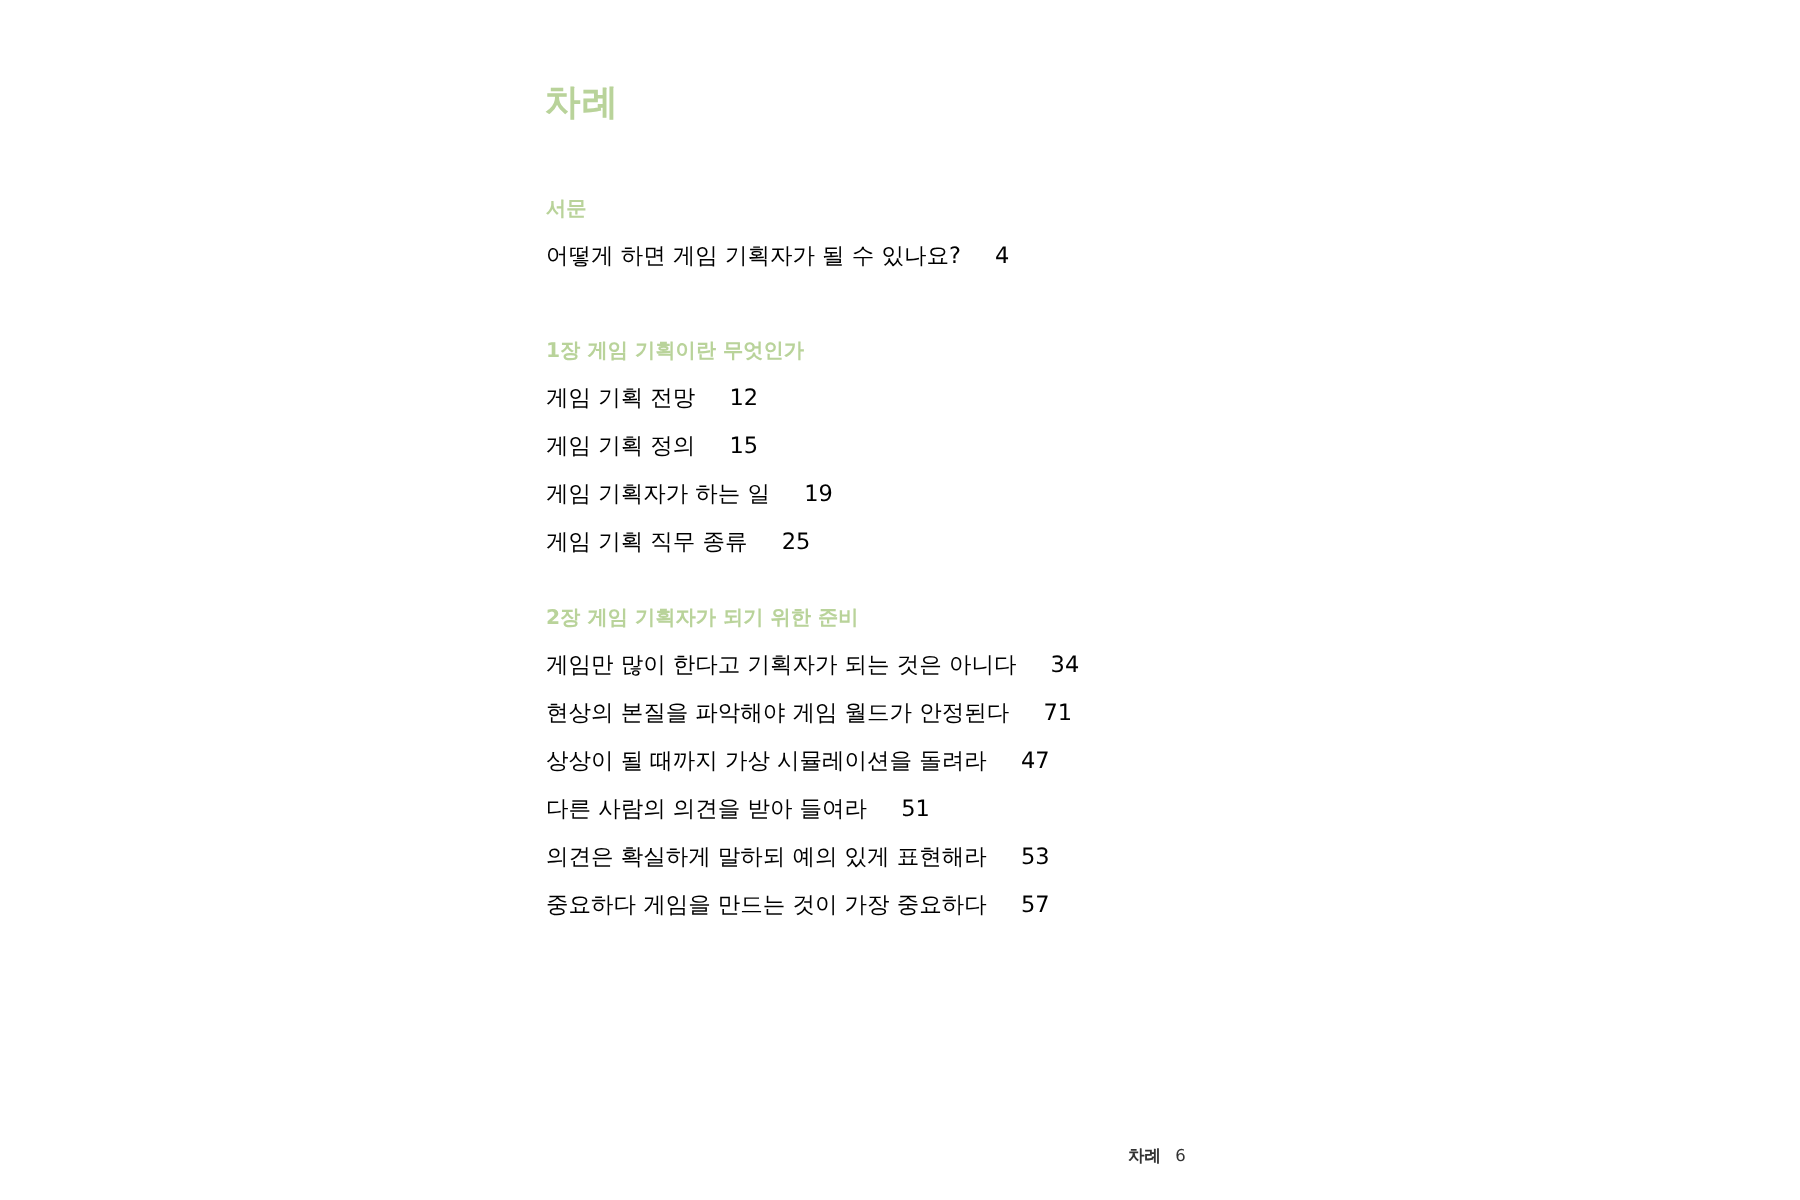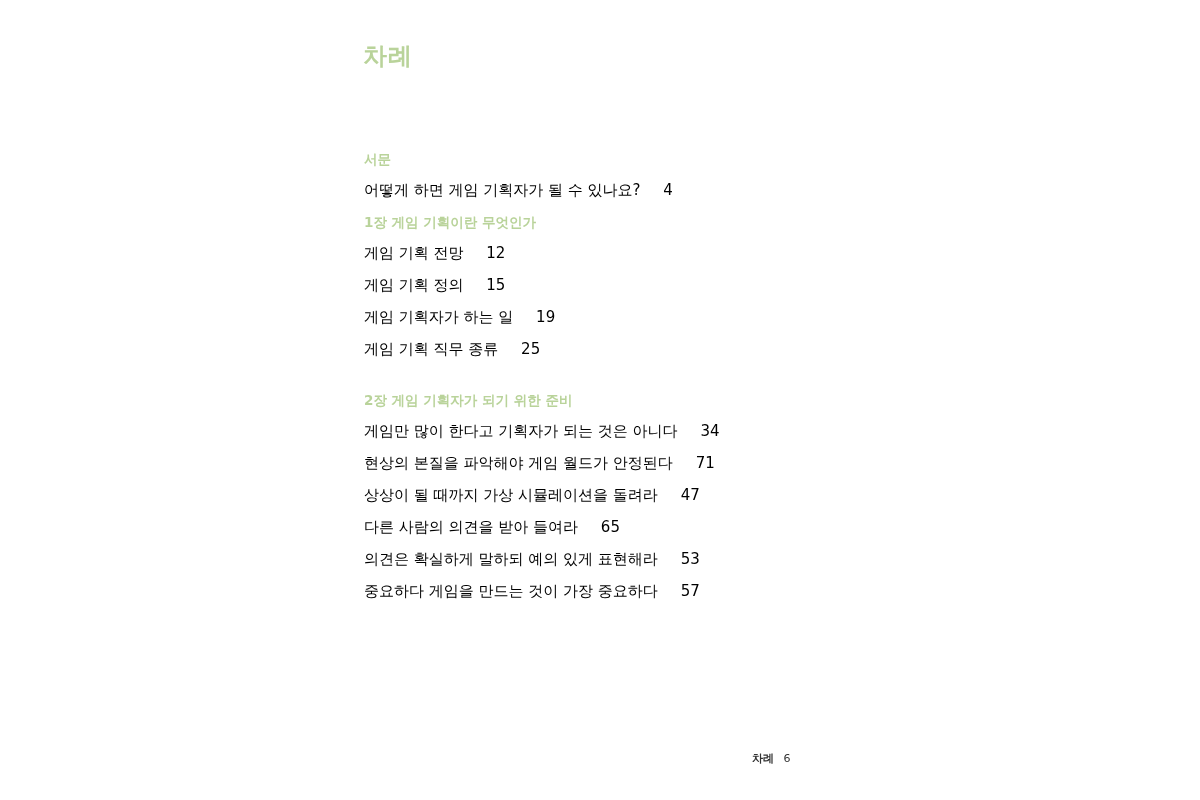--- a/index.html
+++ b/index.html
@@ -10,21 +10,21 @@
     body {
       width: 1200px;
       height: 800px;
       position: relative;
       overflow: hidden;
       font-family: "DejaVu Sans", "Liberation Sans", sans-serif;
       color: #555555;
     }
     .page {
       position: absolute;
-      left: 0; top: 0;
+      left: 0; top: 12px;
       width: 1200px; height: 588px;
     }
     .title {
       position: absolute;
       left: 363px;
       top: 40px;
       font-size: 24px;
       font-weight: bold;
       color: #b9d39a;
       letter-spacing: 1px;
@@ -75,21 +75,21 @@
       margin-left: 6px;
     }
   </style>
 </head>
 <body>
 
 <div class="page">
 
   <div class="title">차례</div>
 
-  <div class="section" style="top:117px;margin-top:32px;">
+  <div class="section" style="top:117px;">
     <div class="section-heading">서문</div>
     <div class="entry">
       <span class="entry-title">어떻게 하면 게임 기획자가 될 수 있나요?</span>
       <span class="entry-page">4</span>
     </div>
   </div>
 
   <div class="section" style="top:212px;">
     <div class="section-heading">1장 게임 기획이란 무엇인가</div>
     <div class="entry">
@@ -119,21 +119,21 @@
     <div class="entry">
       <span class="entry-title">현상의 본질을 파악해야 게임 월드가 안정된다</span>
       <span class="entry-page">71</span>
     </div>
     <div class="entry">
       <span class="entry-title">상상이 될 때까지 가상 시뮬레이션을 돌려라</span>
       <span class="entry-page">47</span>
     </div>
     <div class="entry">
       <span class="entry-title">다른 사람의 의견을 받아 들여라</span>
-      <span class="entry-page">65</span>
+      <span class="entry-page">51</span>
     </div>
     <div class="entry">
       <span class="entry-title">의견은 확실하게 말하되 예의 있게 표현해라</span>
       <span class="entry-page">53</span>
     </div>
     <div class="entry">
       <span class="entry-title">중요하다 게임을 만드는 것이 가장 중요하다</span>
       <span class="entry-page">57</span>
     </div>
   </div>

